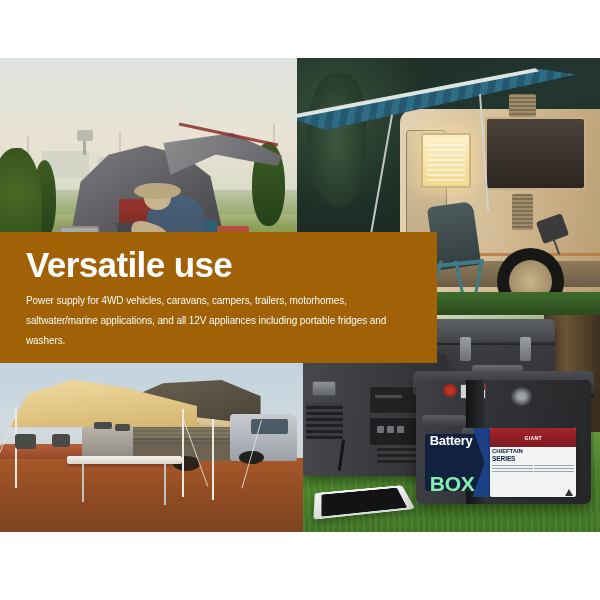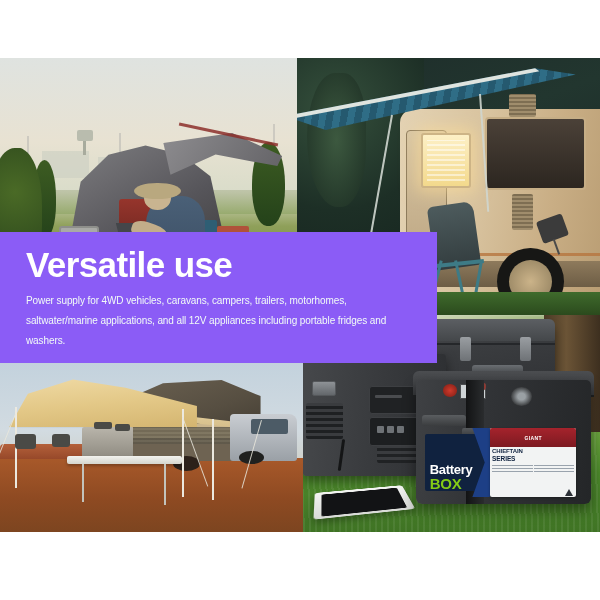--- a/index.html
+++ b/index.html
@@ -165,39 +165,39 @@
   .bbox-handle{position:absolute;left:57%;top:23%;width:17%;height:4%;background:linear-gradient(#6a6e72,#45484b);border-radius:3px;}
   .bbox-strap{position:absolute;left:55%;top:30%;width:6%;height:57%;background:linear-gradient(90deg,#121314,#2a2c2e);}
   .bbox-strapbuck{position:absolute;left:53.5%;top:52%;width:11%;height:5%;background:linear-gradient(#55585b,#303234);border-radius:2px;}
   .bbox-sidehandle{position:absolute;left:40%;top:46%;width:15%;height:5%;background:linear-gradient(#5a5d60,#3a3c3e);border-radius:3px;}
   .bbox-knob{position:absolute;left:70%;top:33%;width:7%;height:9%;background:radial-gradient(#9aa0a4 25%,#3c3e40 70%);border-radius:50%;}
   .bbox-switch{position:absolute;left:47%;top:32%;width:5%;height:6%;background:radial-gradient(#d03a2c,#7d1d14);border-radius:50%;}
   .bbox-meter{position:absolute;left:53%;top:32%;width:8%;height:6%;background:#cfd4d6;border:1px solid #4a4c4e;border-radius:1px;}
   .bbox-port{position:absolute;left:58.5%;top:31%;width:3%;height:4%;background:#8d3a33;border-radius:50%;}
 
   .lbl-batt{position:absolute;left:41%;top:55%;width:24%;height:26%;background:#10223f;border-radius:2px;
-     display:flex;flex-direction:column;justify-content:flex-end;padding-left:5px;box-sizing:border-box;overflow:hidden;}
+     display:flex;flex-direction:column;justify-content:space-between;padding-left:5px;box-sizing:border-box;overflow:hidden;}
   .lbl-batt .b1{color:#fff;font-weight:bold;font-size:13px;line-height:13px;letter-spacing:-.3px;}
-  .lbl-batt .b2{color:#84cc16;font-weight:bold;font-size:15px;line-height:15px;letter-spacing:-.3px;}
+  .lbl-batt .b2{color:#86efac;font-weight:bold;font-size:21px;line-height:15px;letter-spacing:-.3px;}
 
   .lbl-ch{position:absolute;left:63%;top:52%;width:29%;height:32%;background:#f2f3f3;border-radius:2px;overflow:hidden;
      box-shadow:0 1px 3px rgba(0,0,0,.35);}
   .lbl-ch .top{height:28%;background:linear-gradient(#a5232c,#7d1a21);display:flex;align-items:center;justify-content:center;}
   .lbl-ch .top span{color:#fff;font-size:5px;font-weight:bold;letter-spacing:.4px;}
   .lbl-ch .mid{padding:1px 2px 0;}
   .lbl-ch .mid .t1{color:#10223f;font-size:6px;font-weight:bold;line-height:6.5px;letter-spacing:-.1px;}
   .lbl-ch .mid .t2{color:#10223f;font-size:6.5px;font-weight:bold;line-height:7px;letter-spacing:-.1px;}
   .lbl-ch .rows{margin-top:1px;display:flex;gap:1px;}
   .lbl-ch .rows div{flex:1;height:9px;background:repeating-linear-gradient(0deg,#9aa3ad 0 1px,transparent 1px 3px);}
   .lbl-ch .tri{position:absolute;right:3px;bottom:1px;width:0;height:0;border-left:4px solid transparent;border-right:4px solid transparent;border-bottom:7px solid #2d3137;}
   .lbl-chev{position:absolute;left:57%;top:52%;width:10%;height:32%;background:#1d3f86;
      clip-path:polygon(0 0,58% 0,100% 50%,58% 100%,0 100%,42% 50%);}
 
   
-  .banner{position:absolute;left:0;top:232px;width:437px;height:131px;background:#8b5cf6;
+  .banner{position:absolute;left:0;top:232px;width:437px;height:131px;background:#a16207;
      box-sizing:border-box;padding:13px 22px 0 26px;}
   .banner h1{margin:0;color:#ffffff;font-size:35px;line-height:40px;font-weight:bold;letter-spacing:-.6px;}
   .banner p{margin:6px 0 0 0;color:#f2fbf7;font-size:10px;line-height:20px;letter-spacing:-.1px;}
 </style>
 </head>
 <body>
 
 <div class="canvas">
 
   <div class="collage">

